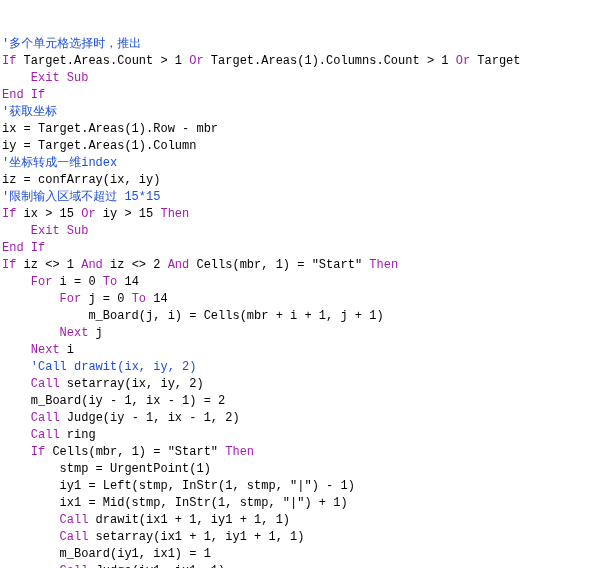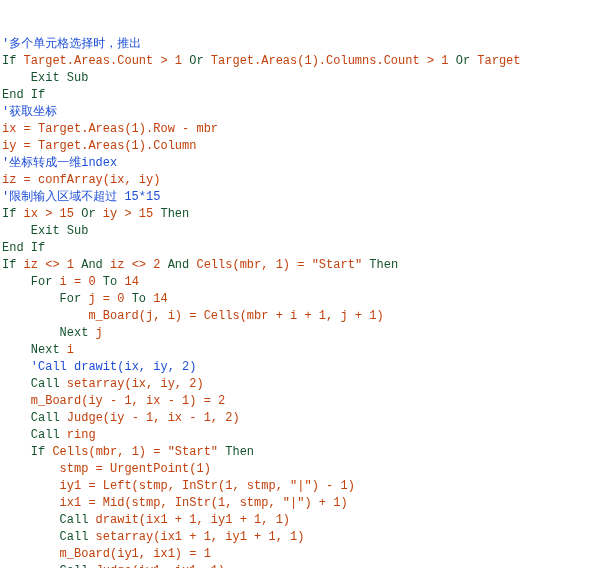--- a/index.html
+++ b/index.html
@@ -8,20 +8,20 @@
     background: #ffffff;
     font-family: "Courier New", monospace;
     font-size: 12px;
     line-height: 17px;
     white-space: pre;
     color: #000000;
     width: 593px;
     overflow: hidden;
   }
   .c-comment { color: #1d4ed8; }
-  .c-keyword { color: #14532d; }
-  .c-text    { color: #c2410c; }
+  .c-keyword { color: #a21caf; }
+  .c-text    { color: #000000; }
 </style>
 </head>
 <body>
 
 <div id="code"><div><span class="c-comment">'多个单元格选择时，推出</span></div><div><span class="c-keyword">If</span><span class="c-text"> Target.Areas.Count &gt; 1 </span><span class="c-keyword">Or</span><span class="c-text"> Target.Areas(1).Columns.Count &gt; 1 </span><span class="c-keyword">Or</span><span class="c-text"> Target</span></div><div><span class="c-text">    </span><span class="c-keyword">Exit Sub</span></div><div><span class="c-keyword">End If</span></div><div><span class="c-text"></span></div><div><span class="c-comment">'获取坐标</span></div><div><span class="c-text">ix = Target.Areas(1).Row - mbr</span></div><div><span class="c-text">iy = Target.Areas(1).Column</span></div><div><span class="c-comment">'坐标转成一维index</span></div><div><span class="c-text">iz = confArray(ix, iy)</span></div><div><span class="c-text"></span></div><div><span class="c-comment">'限制输入区域不超过 15*15</span></div><div><span class="c-keyword">If</span><span class="c-text"> ix &gt; 15 </span><span class="c-keyword">Or</span><span class="c-text"> iy &gt; 15 </span><span class="c-keyword">Then</span></div><div><span class="c-text">    </span><span class="c-keyword">Exit Sub</span></div><div><span class="c-keyword">End If</span></div><div><span class="c-keyword">If</span><span class="c-text"> iz &lt;&gt; 1 </span><span class="c-keyword">And</span><span class="c-text"> iz &lt;&gt; 2 </span><span class="c-keyword">And</span><span class="c-text"> Cells(mbr, 1) = "Start" </span><span class="c-keyword">Then</span></div><div><span class="c-text">    </span><span class="c-keyword">For</span><span class="c-text"> i = 0 </span><span class="c-keyword">To</span><span class="c-text"> 14</span></div><div><span class="c-text">        </span><span class="c-keyword">For</span><span class="c-text"> j = 0 </span><span class="c-keyword">To</span><span class="c-text"> 14</span></div><div><span class="c-text">            m_Board(j, i) = Cells(mbr + i + 1, j + 1)</span></div><div><span class="c-text">        </span><span class="c-keyword">Next</span><span class="c-text"> j</span></div><div><span class="c-text">    </span><span class="c-keyword">Next</span><span class="c-text"> i</span></div><div><span class="c-text"></span></div><div><span class="c-text">    </span><span class="c-comment">'Call drawit(ix, iy, 2)</span></div><div><span class="c-text">    </span><span class="c-keyword">Call</span><span class="c-text"> setarray(ix, iy, 2)</span></div><div><span class="c-text">    m_Board(iy - 1, ix - 1) = 2</span></div><div><span class="c-text">    </span><span class="c-keyword">Call</span><span class="c-text"> Judge(iy - 1, ix - 1, 2)</span></div><div><span class="c-text">    </span><span class="c-keyword">Call</span><span class="c-text"> ring</span></div><div><span class="c-text"></span></div><div><span class="c-text">    </span><span class="c-keyword">If</span><span class="c-text"> Cells(mbr, 1) = "Start" </span><span class="c-keyword">Then</span></div><div><span class="c-text">        stmp = UrgentPoint(1)</span></div><div><span class="c-text">        iy1 = Left(stmp, InStr(1, stmp, "|") - 1)</span></div><div><span class="c-text">        ix1 = Mid(stmp, InStr(1, stmp, "|") + 1)</span></div><div><span class="c-text">        </span><span class="c-keyword">Call</span><span class="c-text"> drawit(ix1 + 1, iy1 + 1, 1)</span></div><div><span class="c-text">        </span><span class="c-keyword">Call</span><span class="c-text"> setarray(ix1 + 1, iy1 + 1, 1)</span></div><div><span class="c-text">        m_Board(iy1, ix1) = 1</span></div><div><span class="c-text">        </span><span class="c-keyword">Call</span><span class="c-text"> Judge(iy1, ix1, 1)</span></div></div>
 
 
 </body></html>

